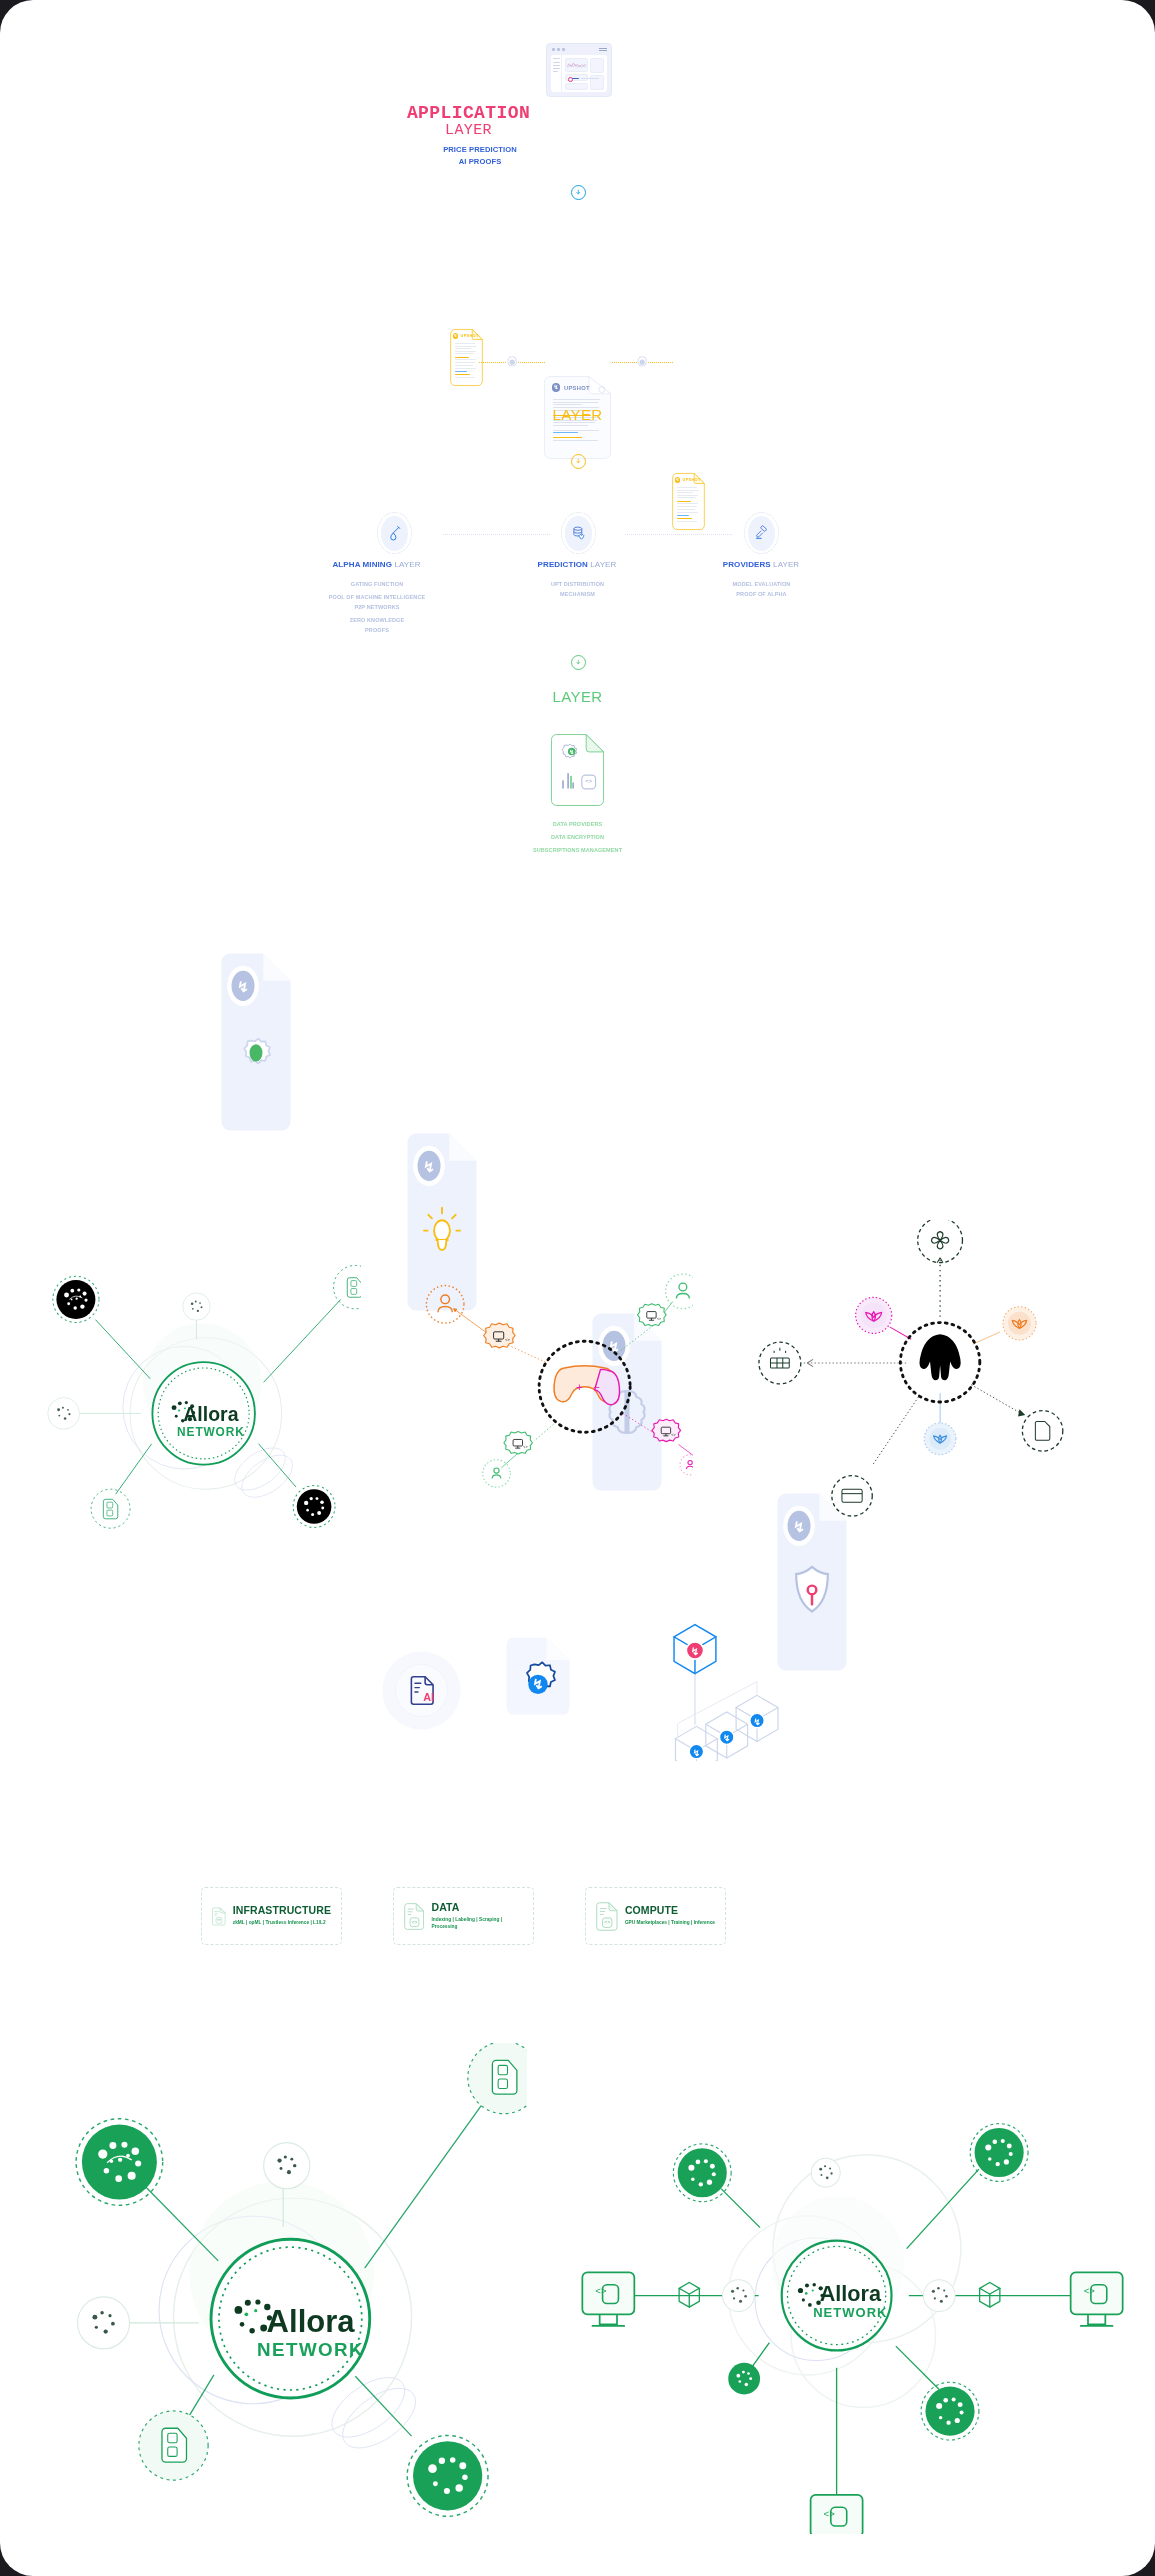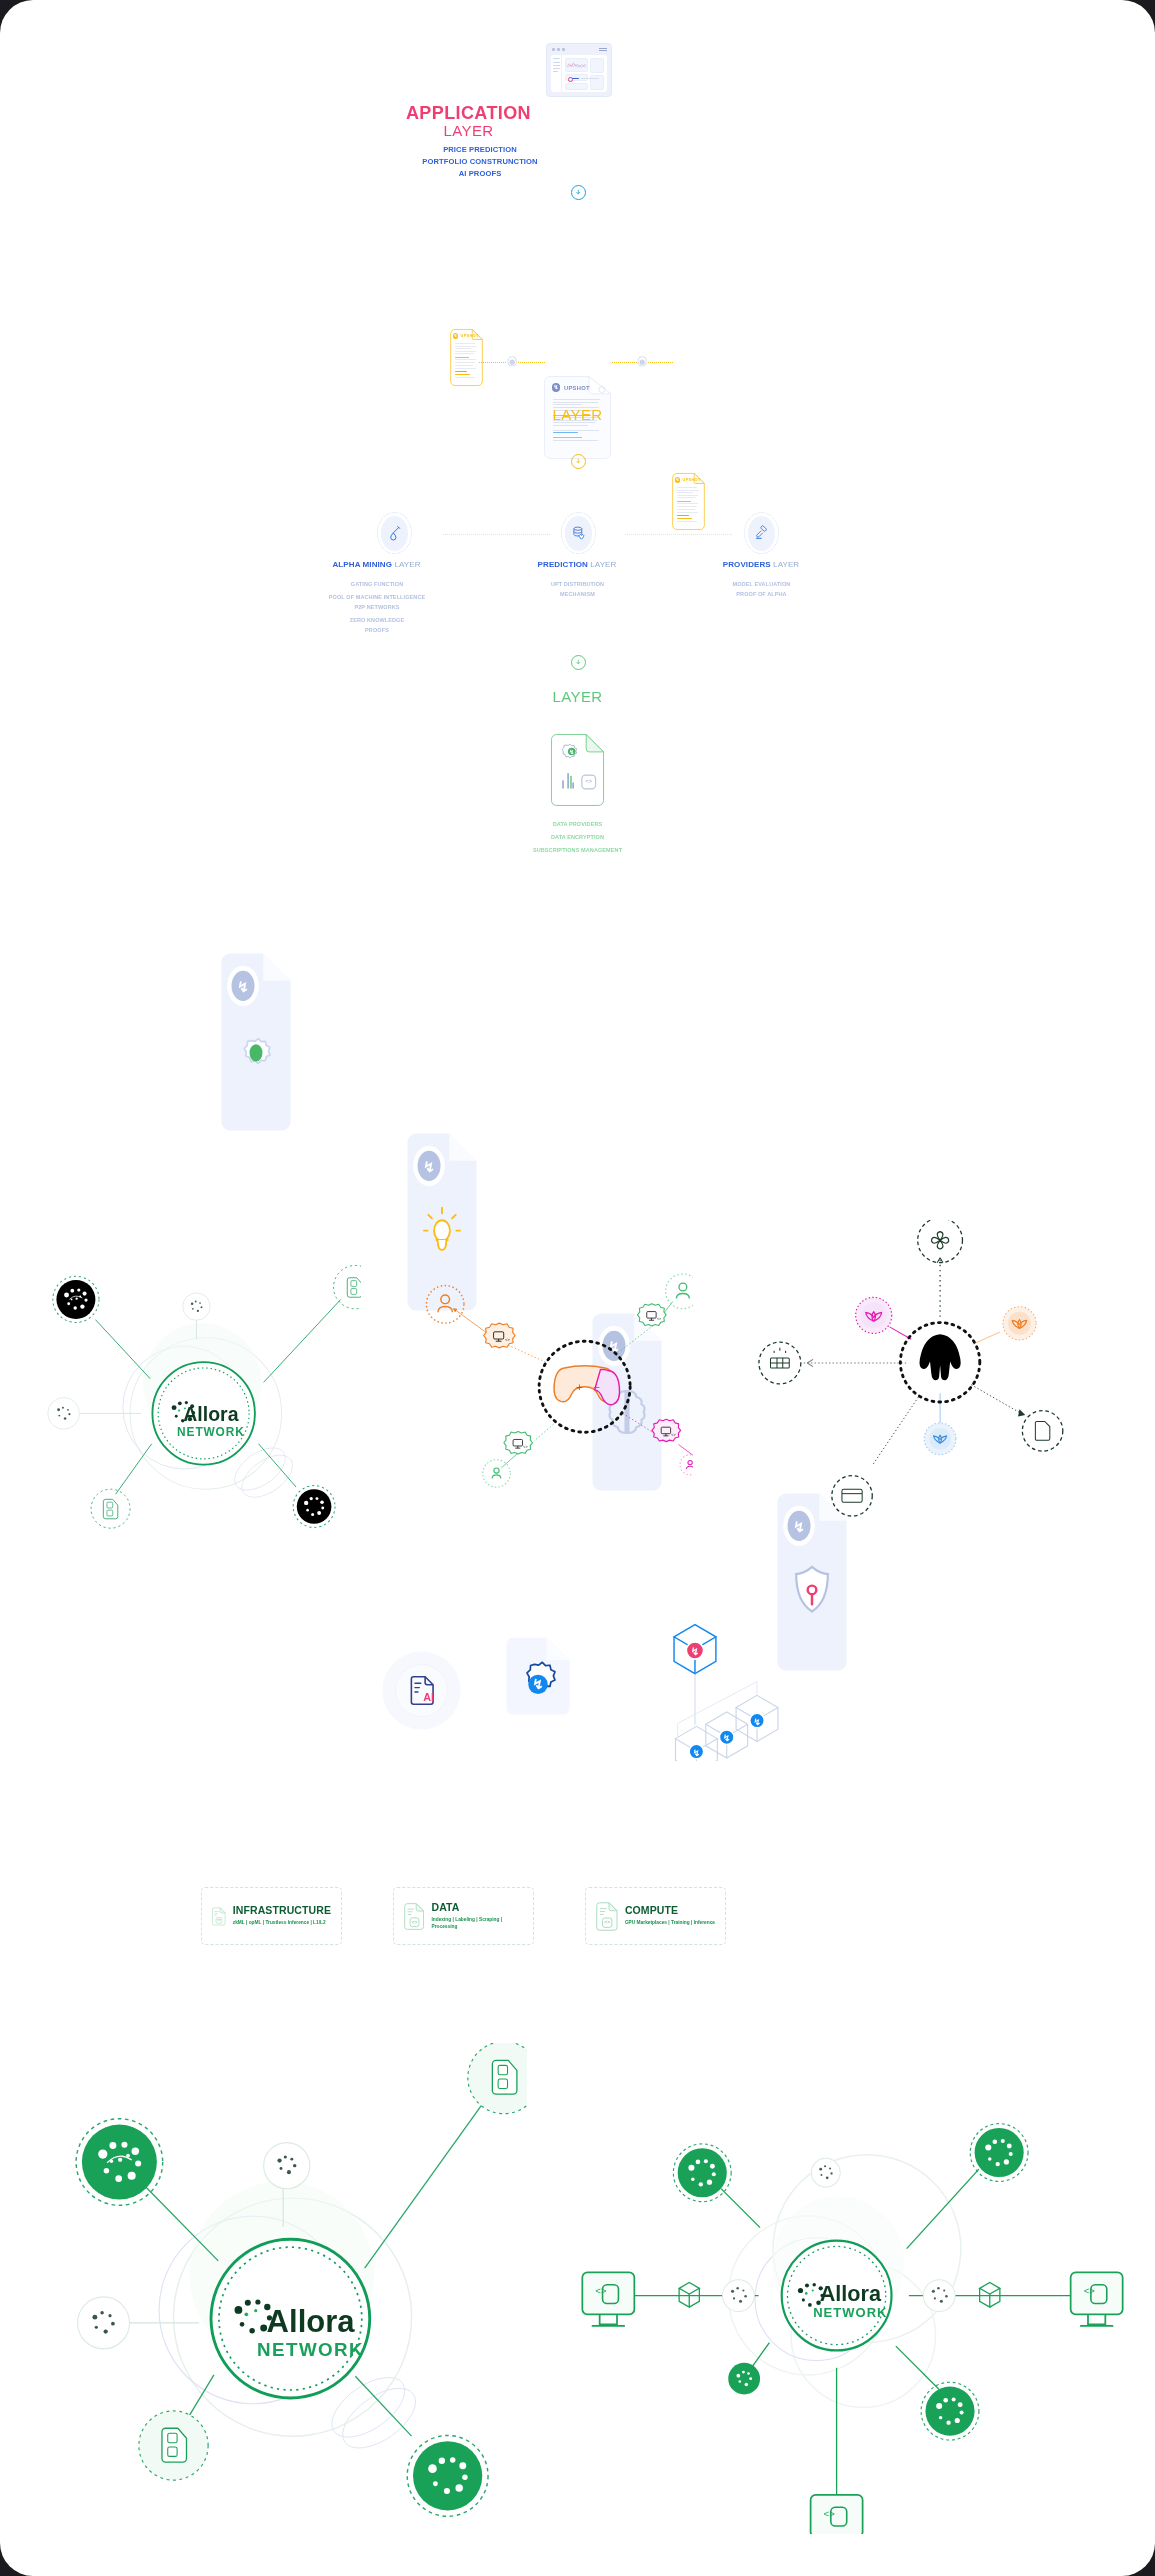--- a/index.html
+++ b/index.html
@@ -124,28 +124,27 @@
             </div>
             <div class="col2">
               <div class="card" style="flex:1"></div>
               <div class="card" style="flex:1"></div>
             </div>
           </div>
         </div>
       </div>
     </div>
 
-    <div class="ctr layer-title abs" style="left:0;top:61px;width:937px;color:#ef3e73;">
+    <div class="ctr layer-title abs" style="left:0;top:61px;width:937px;color:#ef3e73;font-family:Liberation Mono, monospace;">
       <span class="big">APPLICATION</span>
       <span class="small">LAYER</span>
     </div>
 
     <div class="ctr bullets abs" style="left:0;top:101px;width:960px;color:#2f5fd9;">
       <div>PRICE PREDICTION</div>
-      <div>PORTFOLIO CONSTRUNCTION</div>
       <div>AI PROOFS</div>
     </div>
 
     <div class="abs" style="left:571px;top:142px;color:#17a2e8;">
       <div class="arrow-circle">
         <svg width="6.5" height="6.5" viewBox="0 0 9 9">
             <path d="M4.5 1.5 V6.6 M2.4 4.6 L4.5 6.8 L6.6 4.6" fill="none" stroke="currentColor" stroke-width="1.1" stroke-linecap="round" stroke-linejoin="round"></path>
           </svg>
       </div>
     </div>

